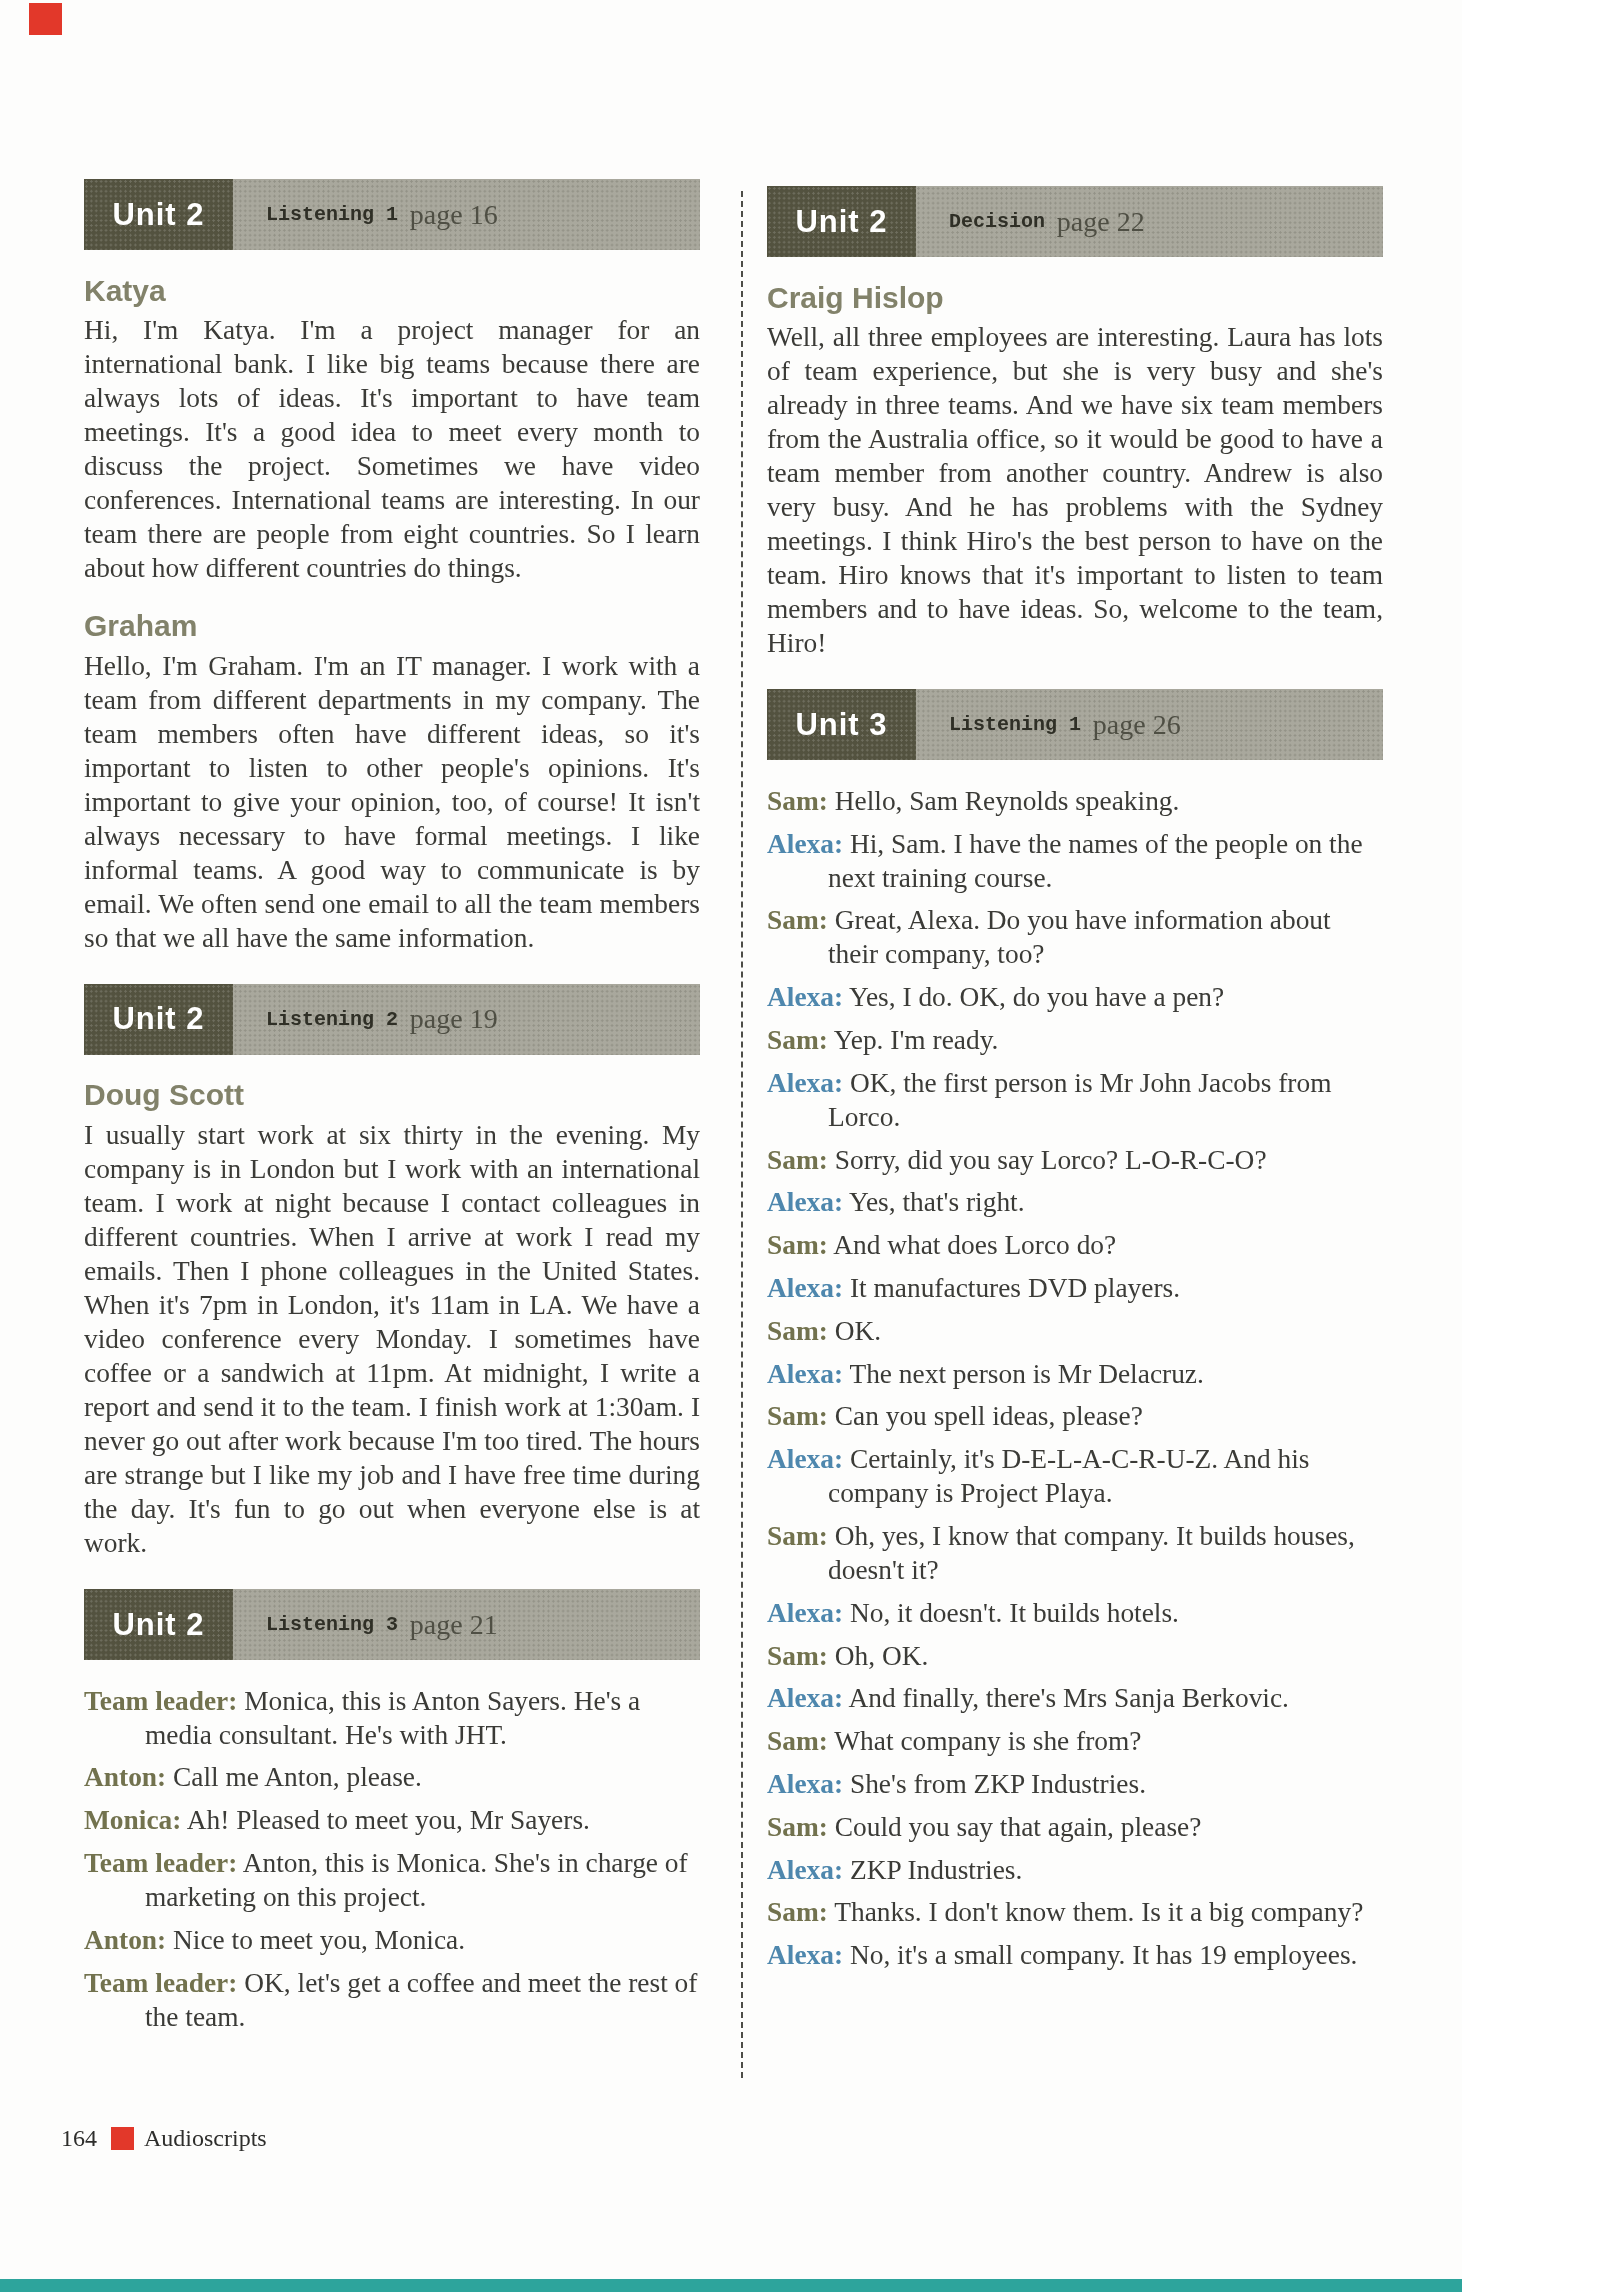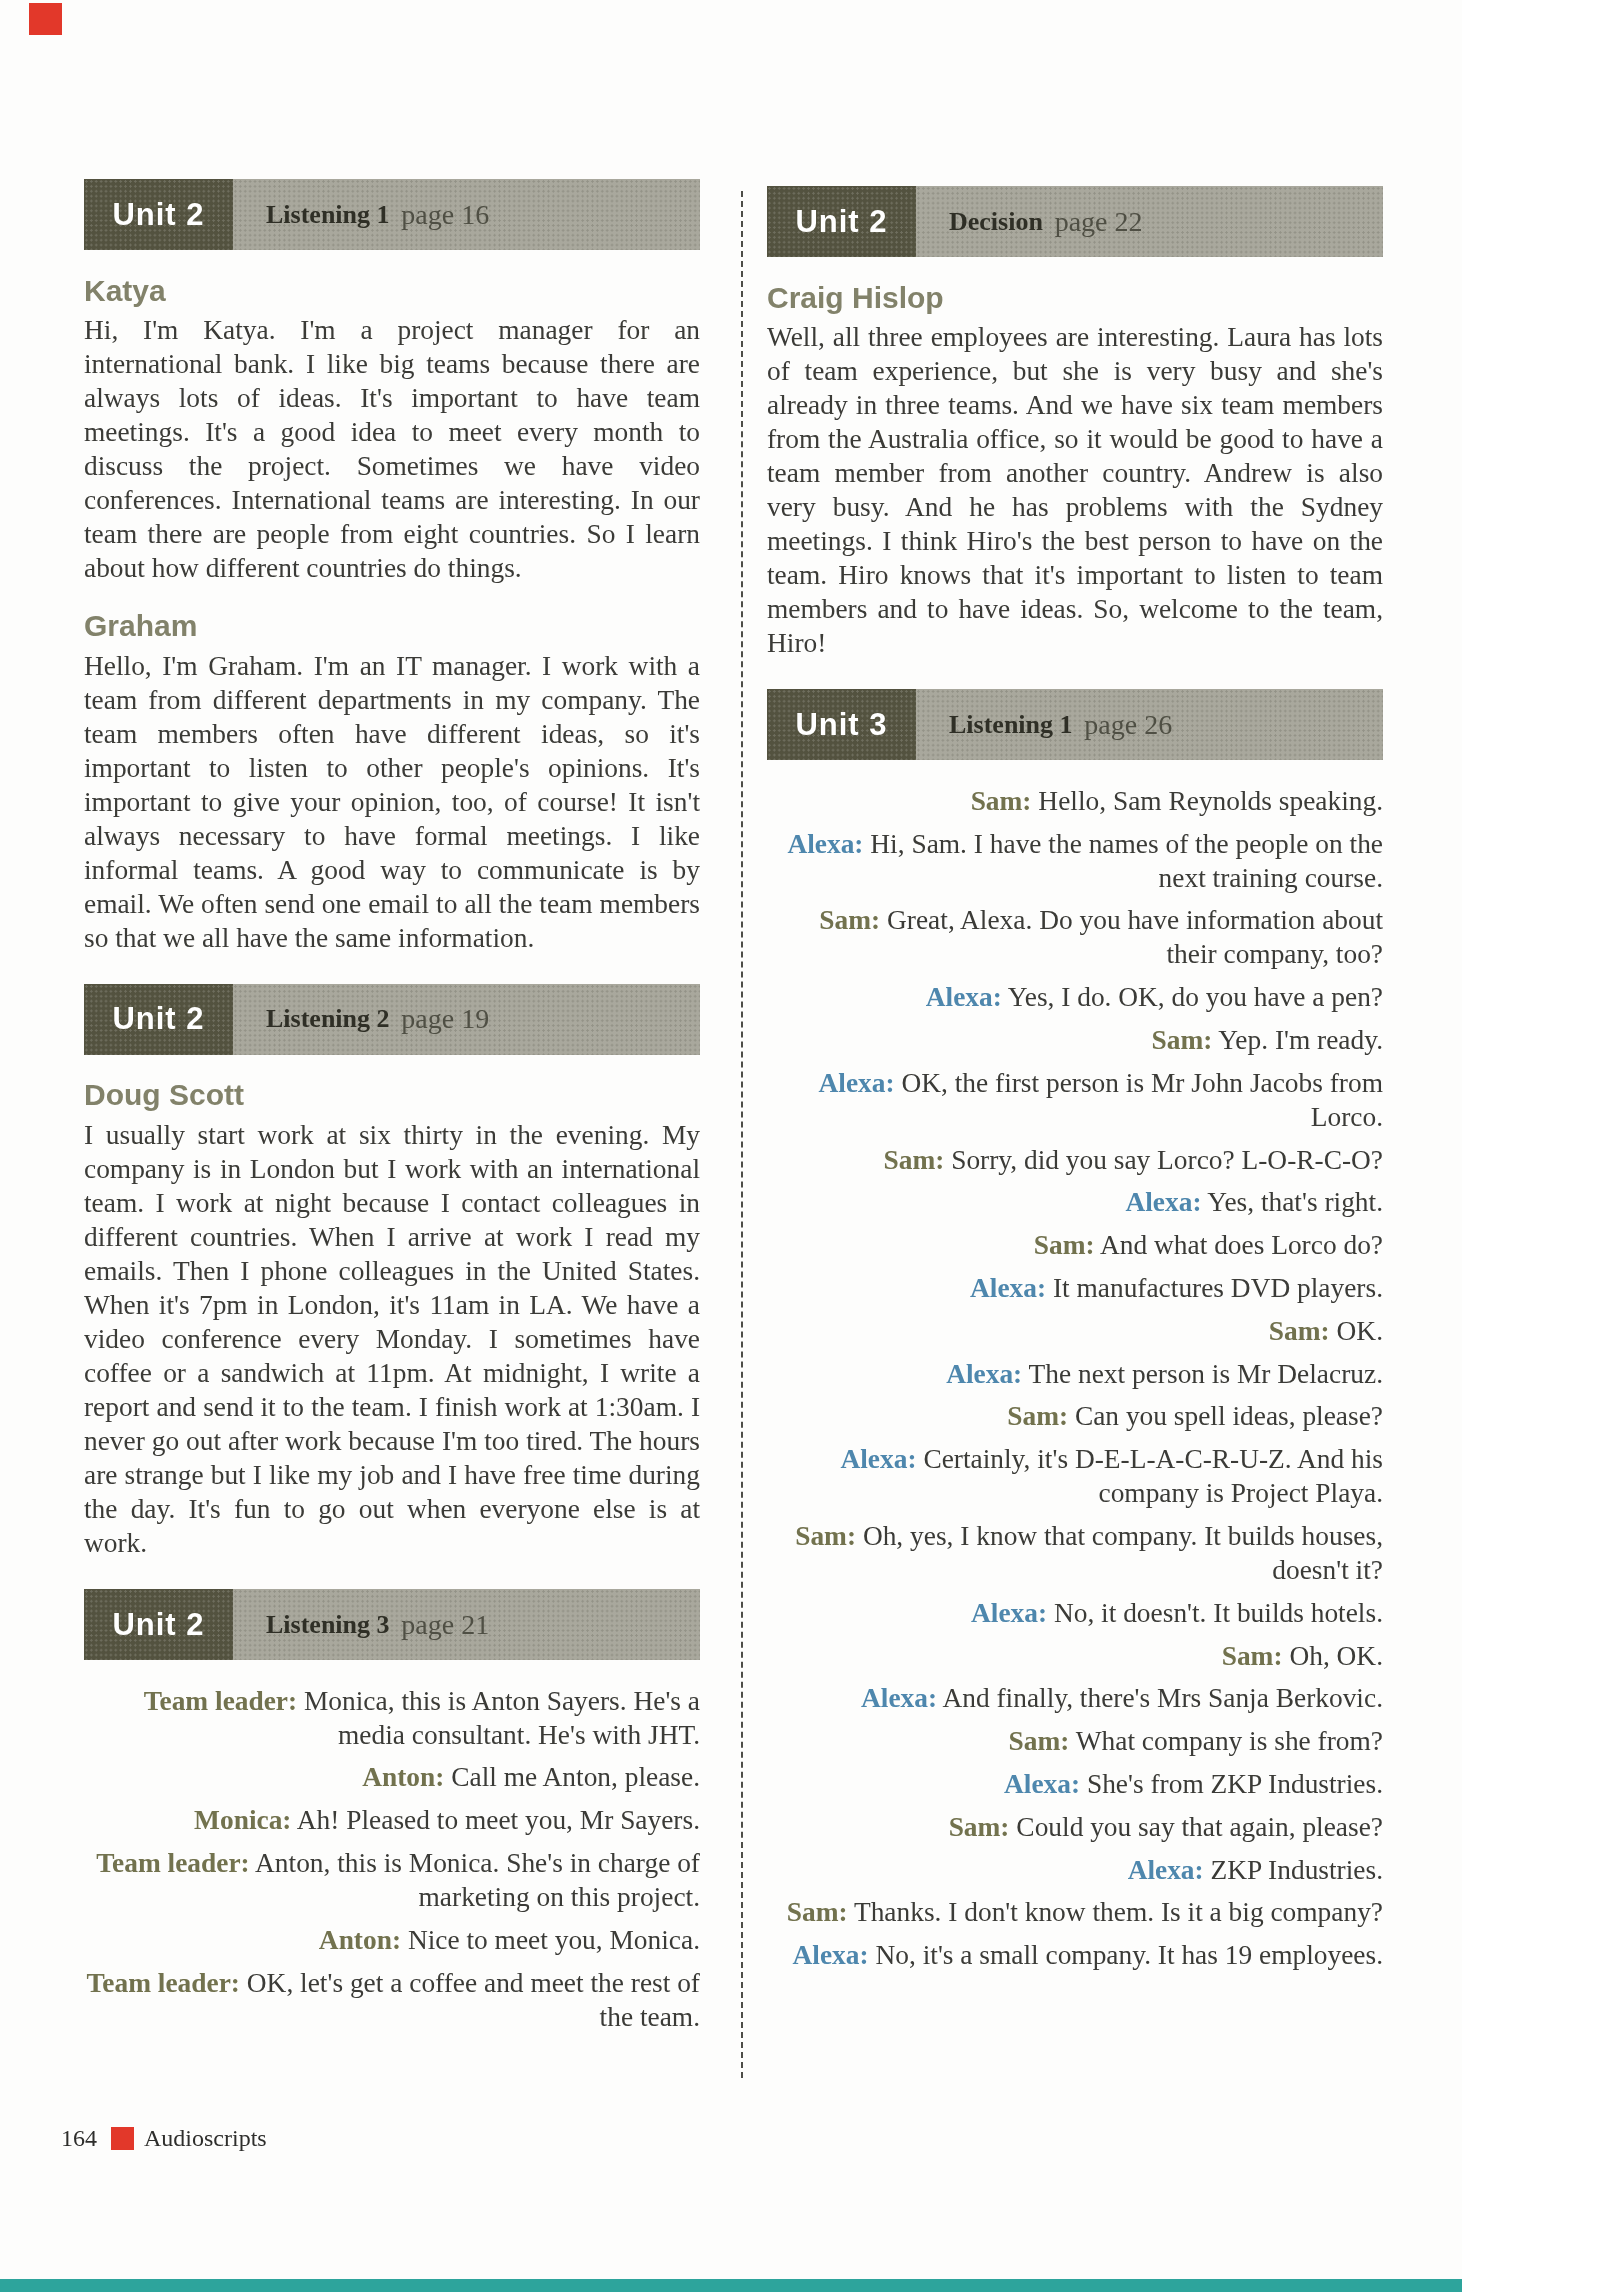--- a/index.html
+++ b/index.html
@@ -41,42 +41,41 @@
     color:#ffffff;font-family:"Liberation Sans", sans-serif;font-weight:bold;font-size:31px;
     letter-spacing:1px;
   }
   .bar-rest{
     flex:1;display:flex;align-items:center;
     background-color:#a9a89d;
     background-image:radial-gradient(rgba(62,62,50,0.20) 1px, transparent 1.3px);
     background-size:4.9px 4.9px;
     padding-left:33px;
   }
-  .bar-title{font-family:Liberation Serif, serif;font-weight:bold;font-size:26px;color:#2f2f26;}
+  .bar-title{font-family:Liberation Mono, monospace;font-weight:bold;font-size:20px;color:#2f2f26;}
   .bar-page{font-family:Liberation Serif, serif;font-size:28px;color:#4f4f44;margin-left:11.8px;}
 
   
   .speaker-heading{
     margin-top:23.5px;margin-bottom:5.9px;
     font-family:"Liberation Sans", sans-serif;font-weight:bold;font-size:30px;color:#82826a;
   }
 
   
   .para{
     margin:3.9px 0 0 0;
     font-size:27.4px;line-height:34px;text-align:justify;color:#3b3b37;
   }
 
   
   .dialogue{margin-top:23.5px;}
   .dialogue-entry{
     font-size:27.4px;line-height:34px;color:#3b3b37;
     padding-left:61px;text-indent:-61px;
     margin-bottom:8.8px;
-    text-align:right;
   }
   .speaker-label{font-weight:bold;color:#72724e;}
   .speaker-label.tone-blue{color:#4e87ad;}
 
   
   .footer{position:absolute;left:61px;top:2125px;font-size:24px;color:#2e2e2c;display:flex;align-items:center;}
   .footer .red-sq{display:inline-block;width:23.5px;height:23.5px;background:#e2382a;margin:0 9.8px 0 13.7px;}
 </style>
 </head>
 <body>

